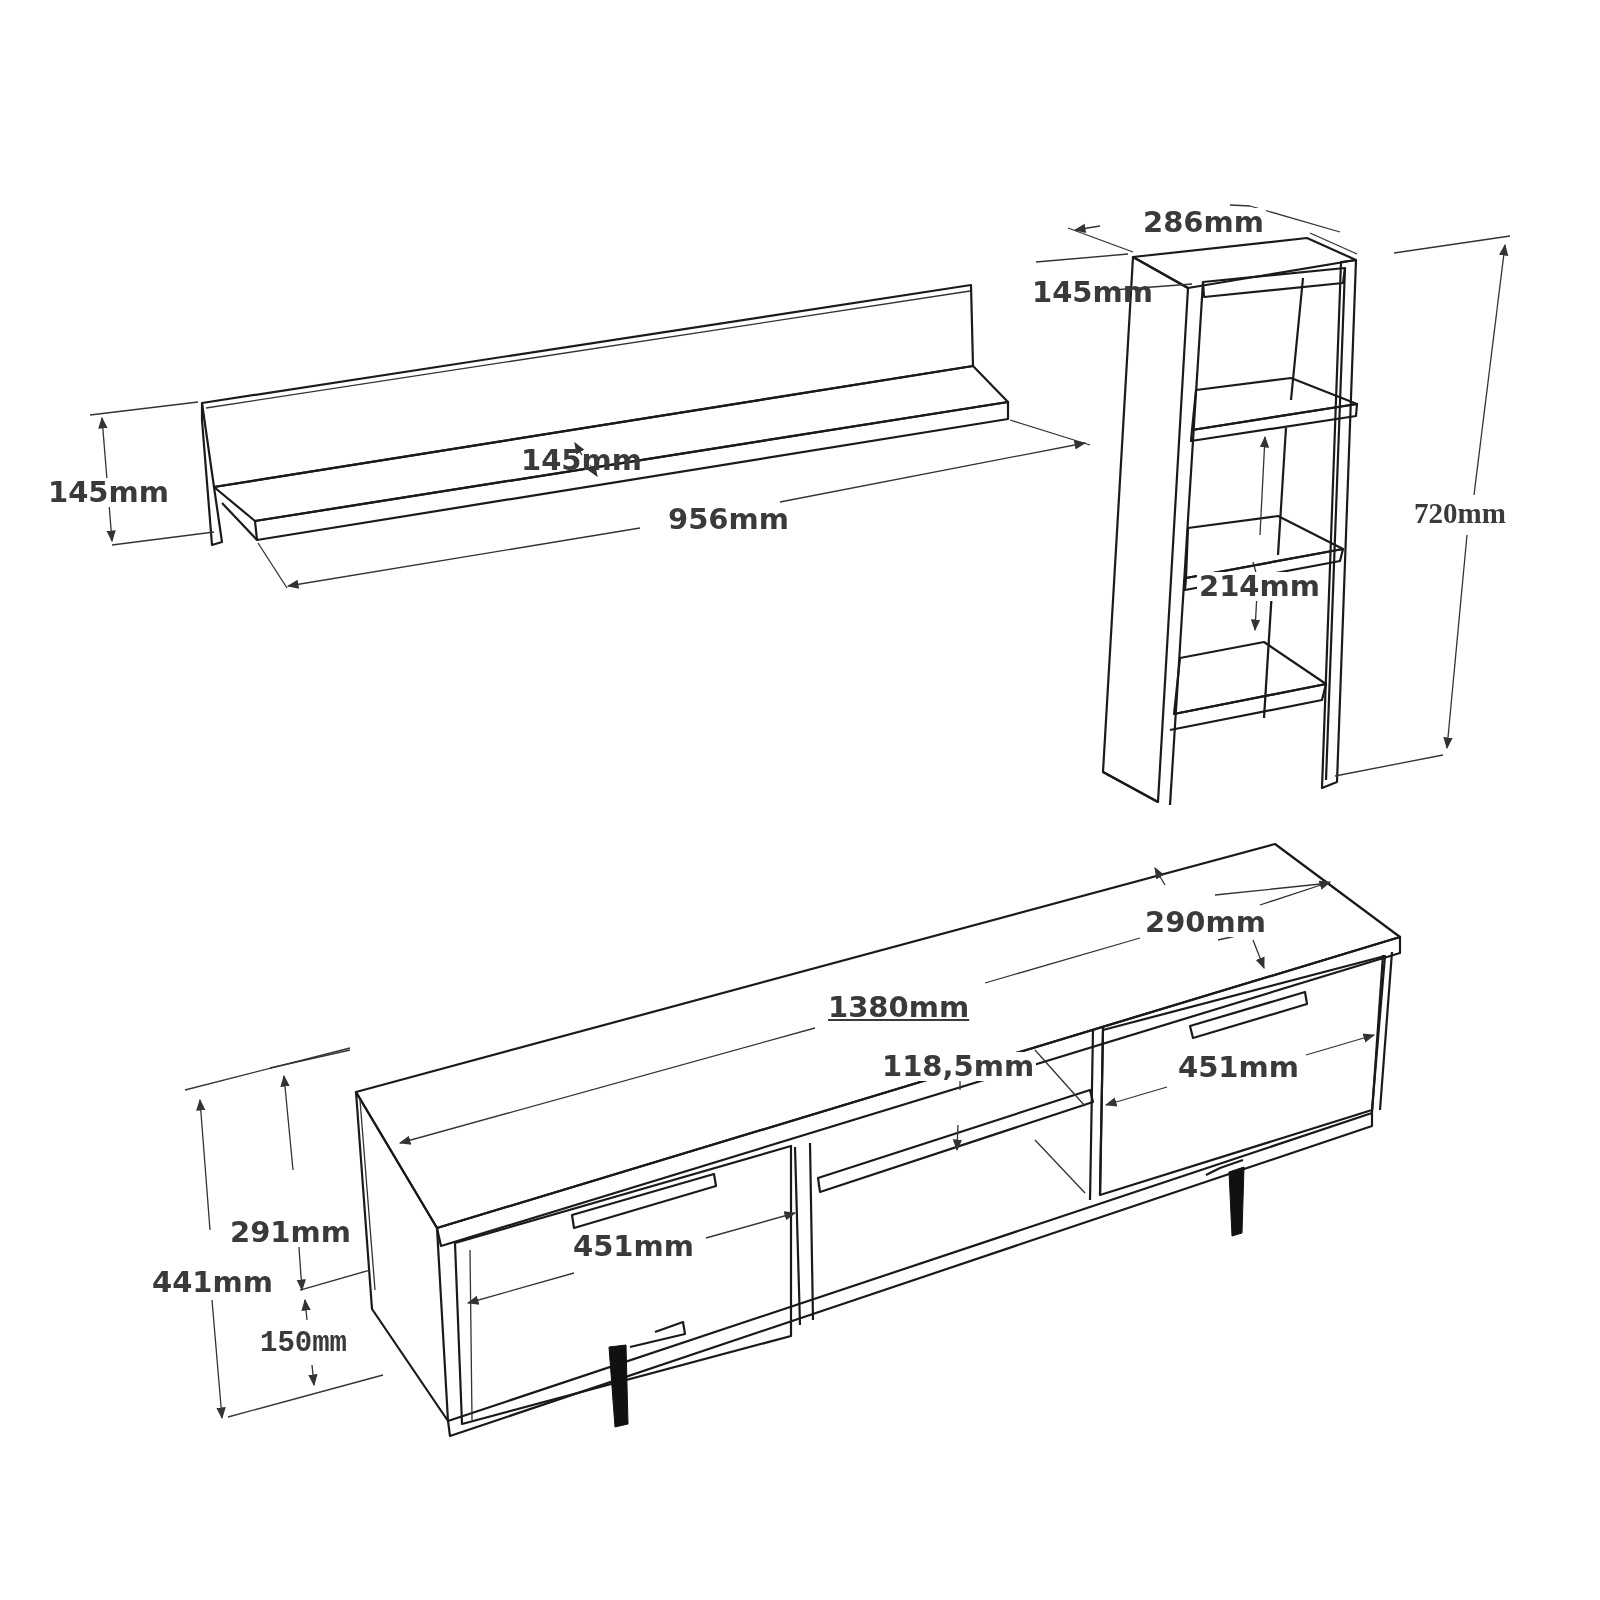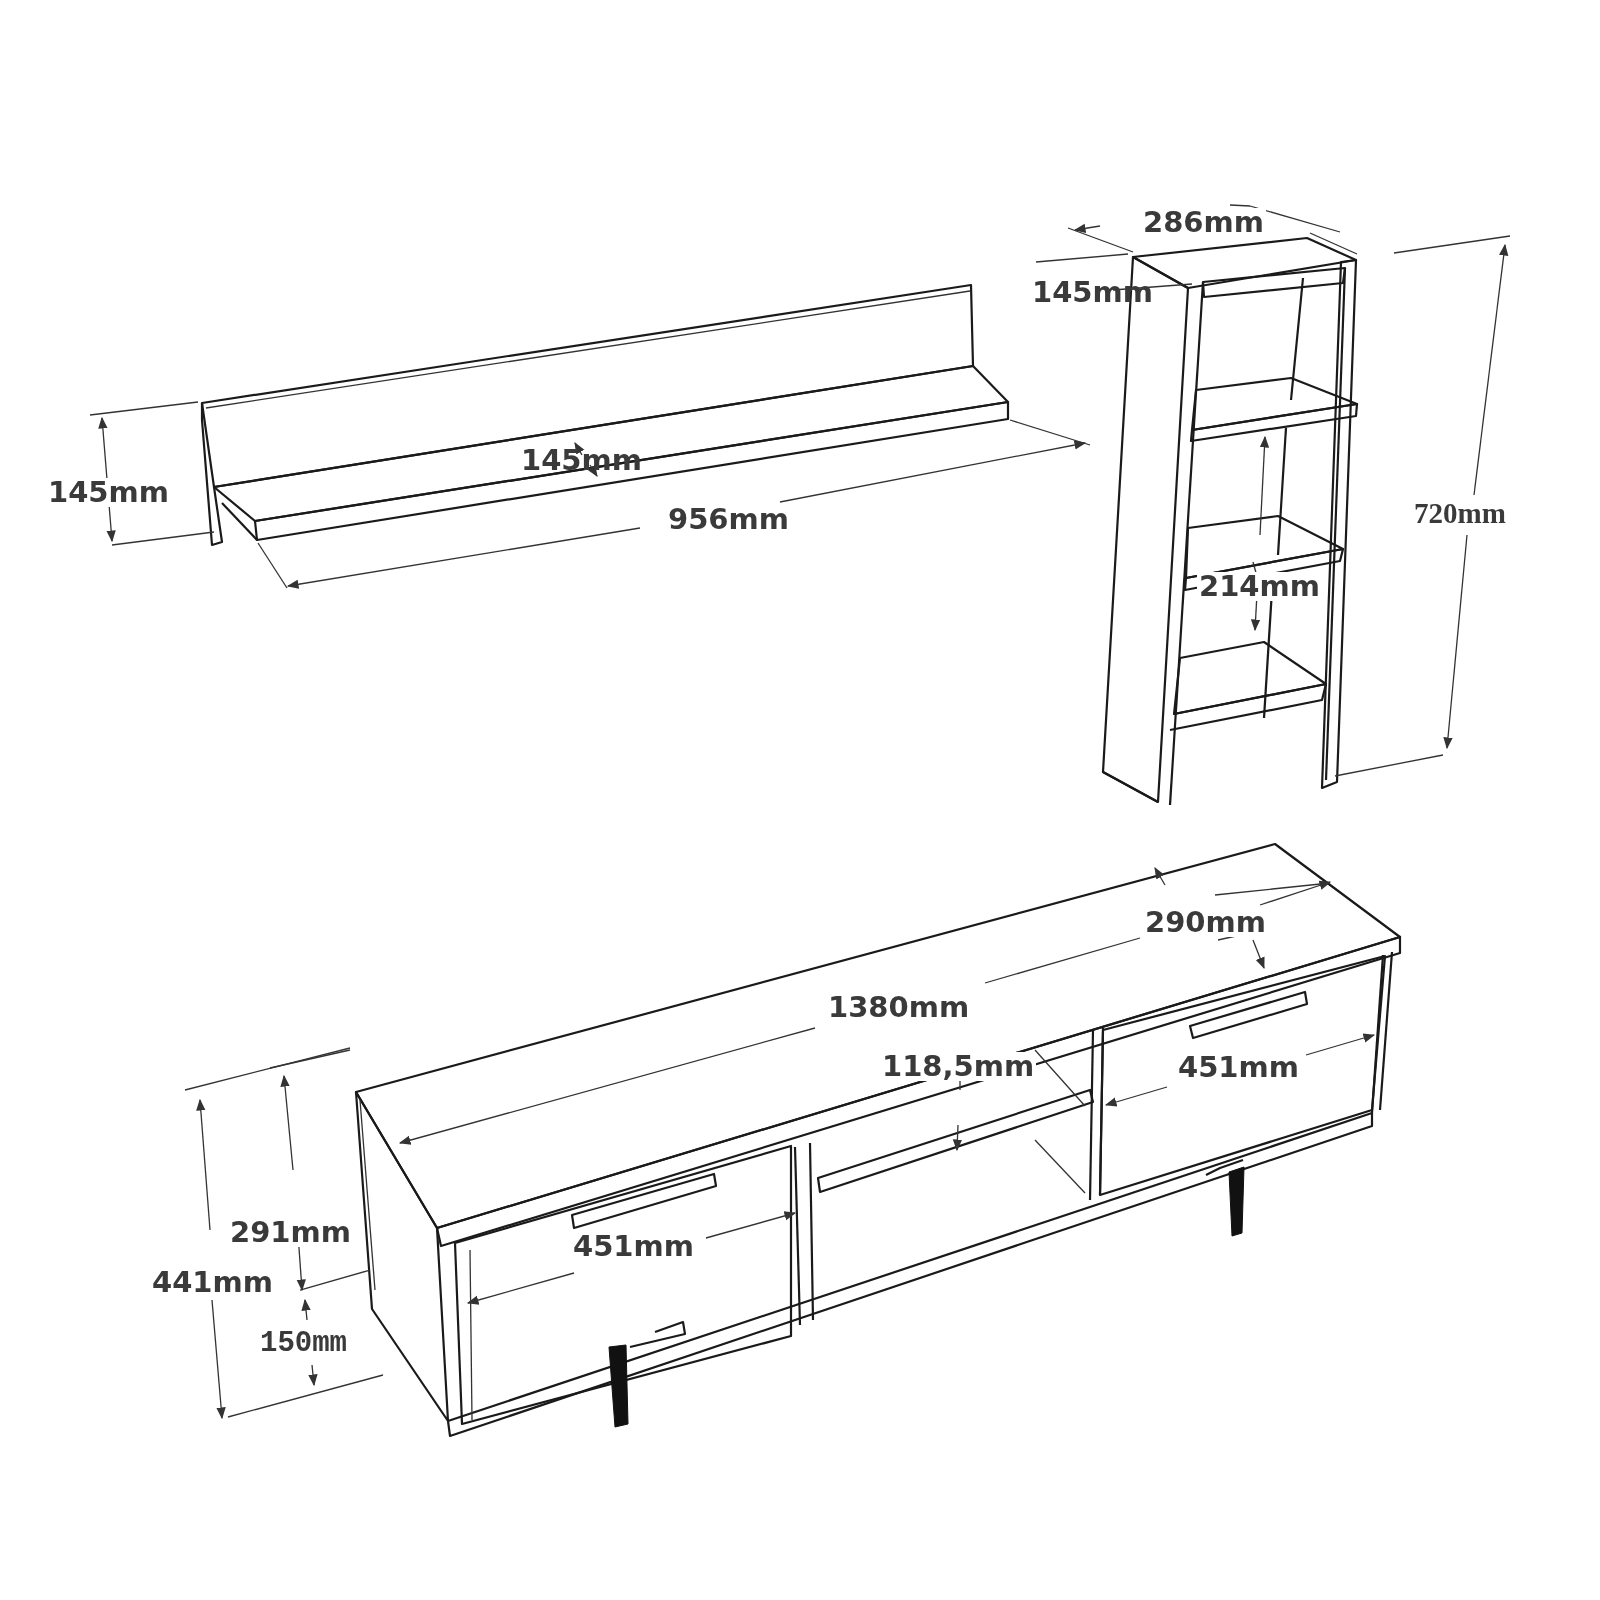--- a/index.html
+++ b/index.html
@@ -165,20 +165,20 @@
 
 <div class="label" style="left:46px; top:478px;">145mm</div>
 <div class="label nobg" style="left:519px; top:446px;">145mm</div>
 <div class="label" style="left:666px; top:505px;">956mm</div>
 
 <div class="label" style="left:1105px; top:208px;margin-left:36px;">286mm</div>
 <div class="label nobg" style="left:1030px; top:278px;">145mm</div>
 <div class="label" style="left:1412px; top:499px;font-family:Liberation Serif, serif;">720mm</div>
 <div class="label" style="left:1197px; top:545px;margin-top:27px;">214mm</div>
 
-<div class="label" style="left:826px; top:993px;">1380mm</div>
+<div class="label" style="left:826px; top:993px;text-decoration:underline;">1380mm</div>
 <div class="label" style="left:1143px; top:908px;text-align:center;">290mm</div>
 <div class="label" style="left:1176px; top:1053px;">451mm</div>
 <div class="label" style="left:880px; top:1052px;">118,5mm</div>
 <div class="label" style="left:571px; top:1232px;">451mm</div>
 <div class="label" style="left:228px; top:1218px;">291mm</div>
 <div class="label" style="left:150px; top:1268px;">441mm</div>
 <div class="label" style="left:258px; top:1329px;font-family:Liberation Mono, monospace;">150mm</div>
 
 </body></html>

